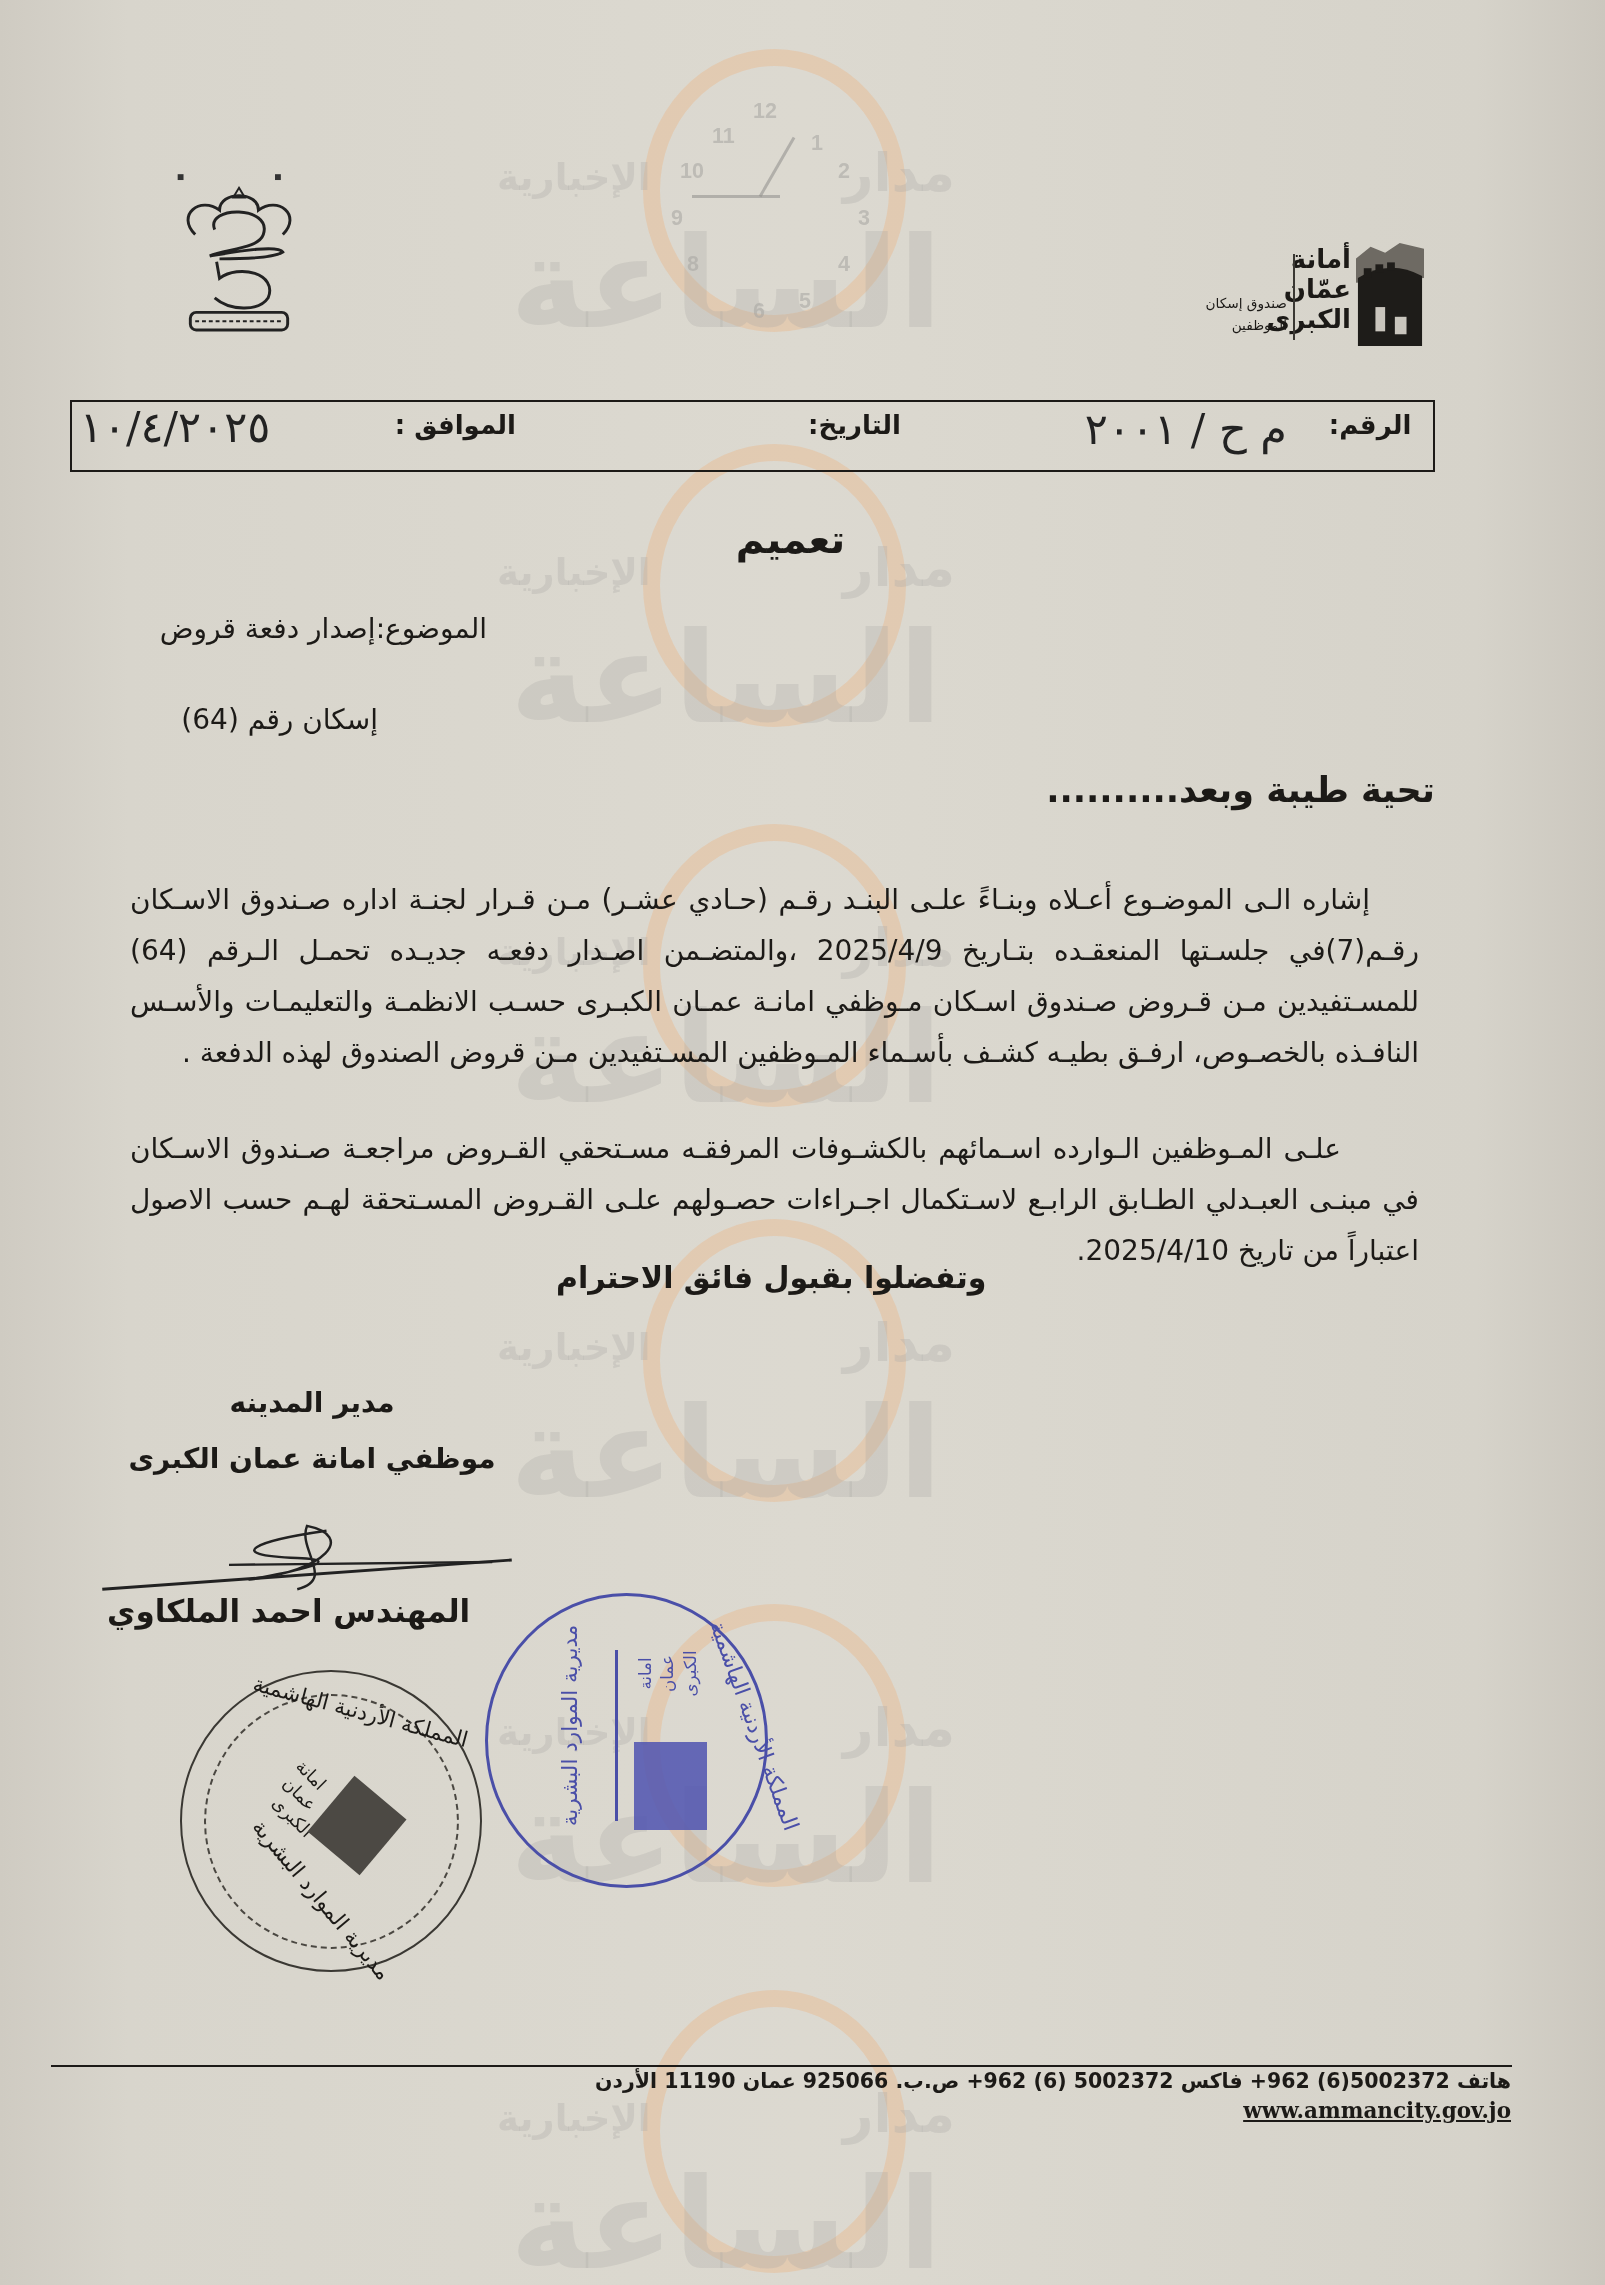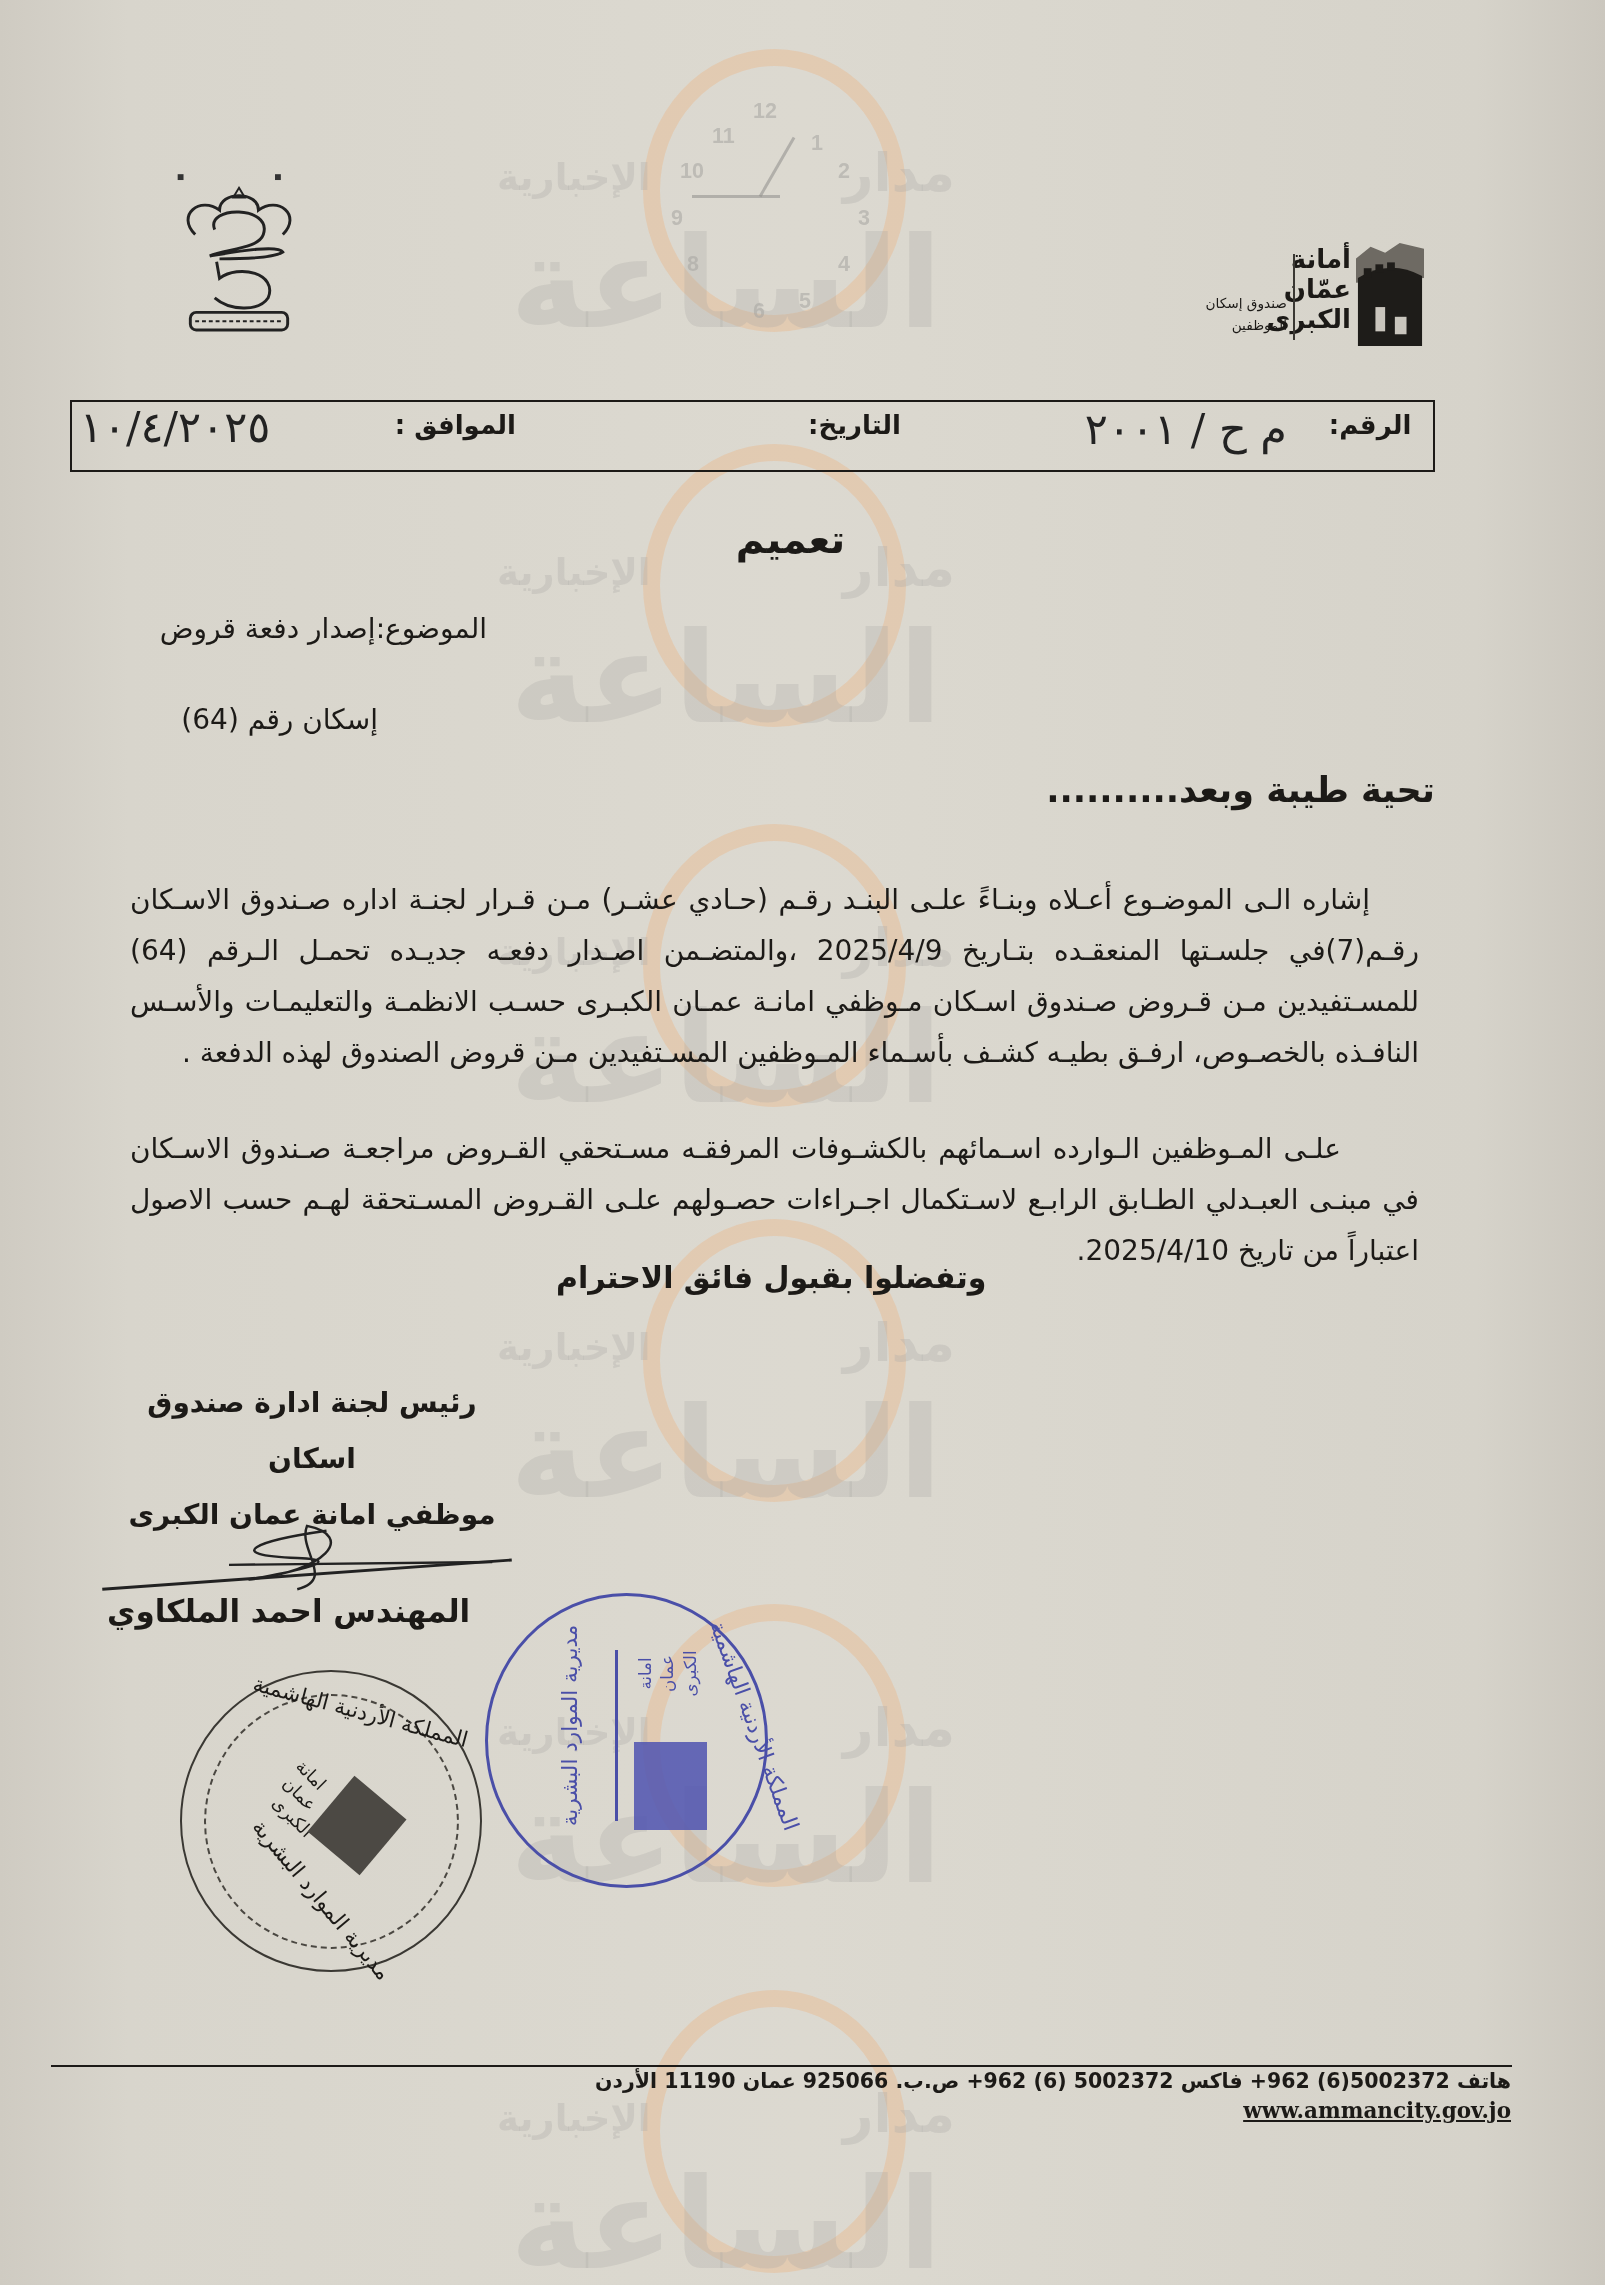--- a/index.html
+++ b/index.html
@@ -164,21 +164,21 @@
 <div class="abs para para1 rtl">
   <p style="text-indent:49px;">إشاره الـى الموضـوع أعـلاه وبنـاءً علـى البنـد رقـم (حـادي عشـر) مـن قـرار لجنـة اداره صـندوق الاسـكان رقـم(7)في جلسـتها المنعقـده بتـاريخ 2025/4/9 ،والمتضـمن اصـدار دفعـه جديـده تحمـل الـرقم (64) للمسـتفيدين مـن قـروض صـندوق اسـكان مـوظفي امانـة عمـان الكبـرى حسـب الانظمـة والتعليمـات والأسـس النافـذه بالخصـوص، ارفـق بطيـه كشـف بأسـماء المـوظفين المسـتفيدين مـن قروض الصندوق لهذه الدفعة .</p>
 </div>
 <div class="abs para para2 rtl">
   <p style="text-indent:78px;">علـى المـوظفين الـوارده اسـمائهم بالكشـوفات المرفقـه مسـتحقي القـروض مراجعـة صـندوق الاسـكان في مبنـى العبـدلي الطـابق الرابـع لاسـتكمال اجـراءات حصـولهم علـى القـروض المسـتحقة لهـم حسب الاصول اعتباراً من تاريخ 2025/4/10.</p>
 </div>
 
 <div class="abs closing rtl">وتفضلوا بقبول فائق الاحترام</div>
 
 <div class="abs sign rtl">
-  <div>رئيس لجنة ادارة صندوق اسكان</div>
+  <div>مدير المدينه</div>
   <div>موظفي امانة عمان الكبرى</div>
 </div>
 <svg class="abs" style="left:102px;top:1521px;" width="410" height="78" viewBox="0 0 420 80">
   <path d="M0 70 L420 40" stroke="#222" stroke-width="3" fill="none"></path>
   <path d="M130 45 L400 42" stroke="#222" stroke-width="2.5" fill="none"></path>
   <path d="M230 10 C160 20, 120 35, 200 38 C260 40, 180 55, 150 60 C230 52, 260 15, 210 5 C200 30, 240 60, 200 70" stroke="#222" stroke-width="2.5" fill="none"></path>
 </svg>
 <div class="abs sign-name rtl">المهندس احمد الملكاوي</div>
 
 <div class="abs stamp stamp-gray">

